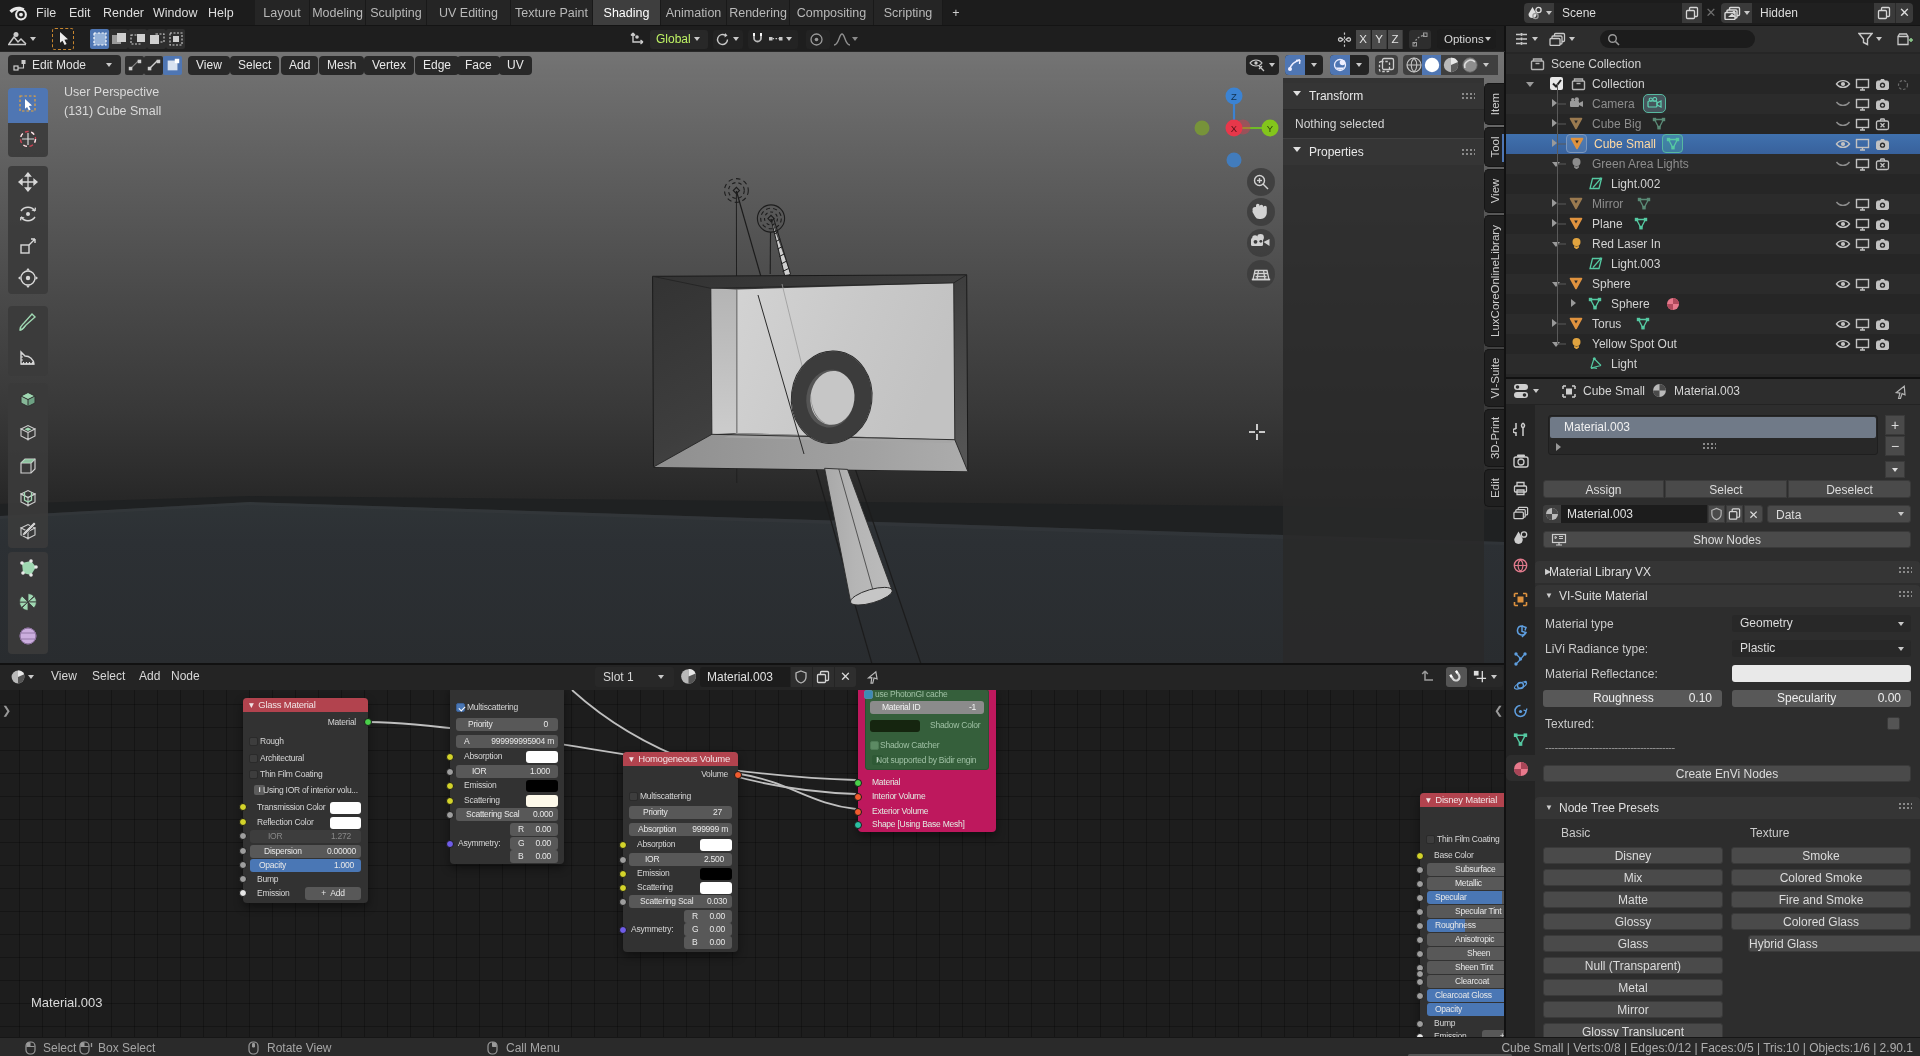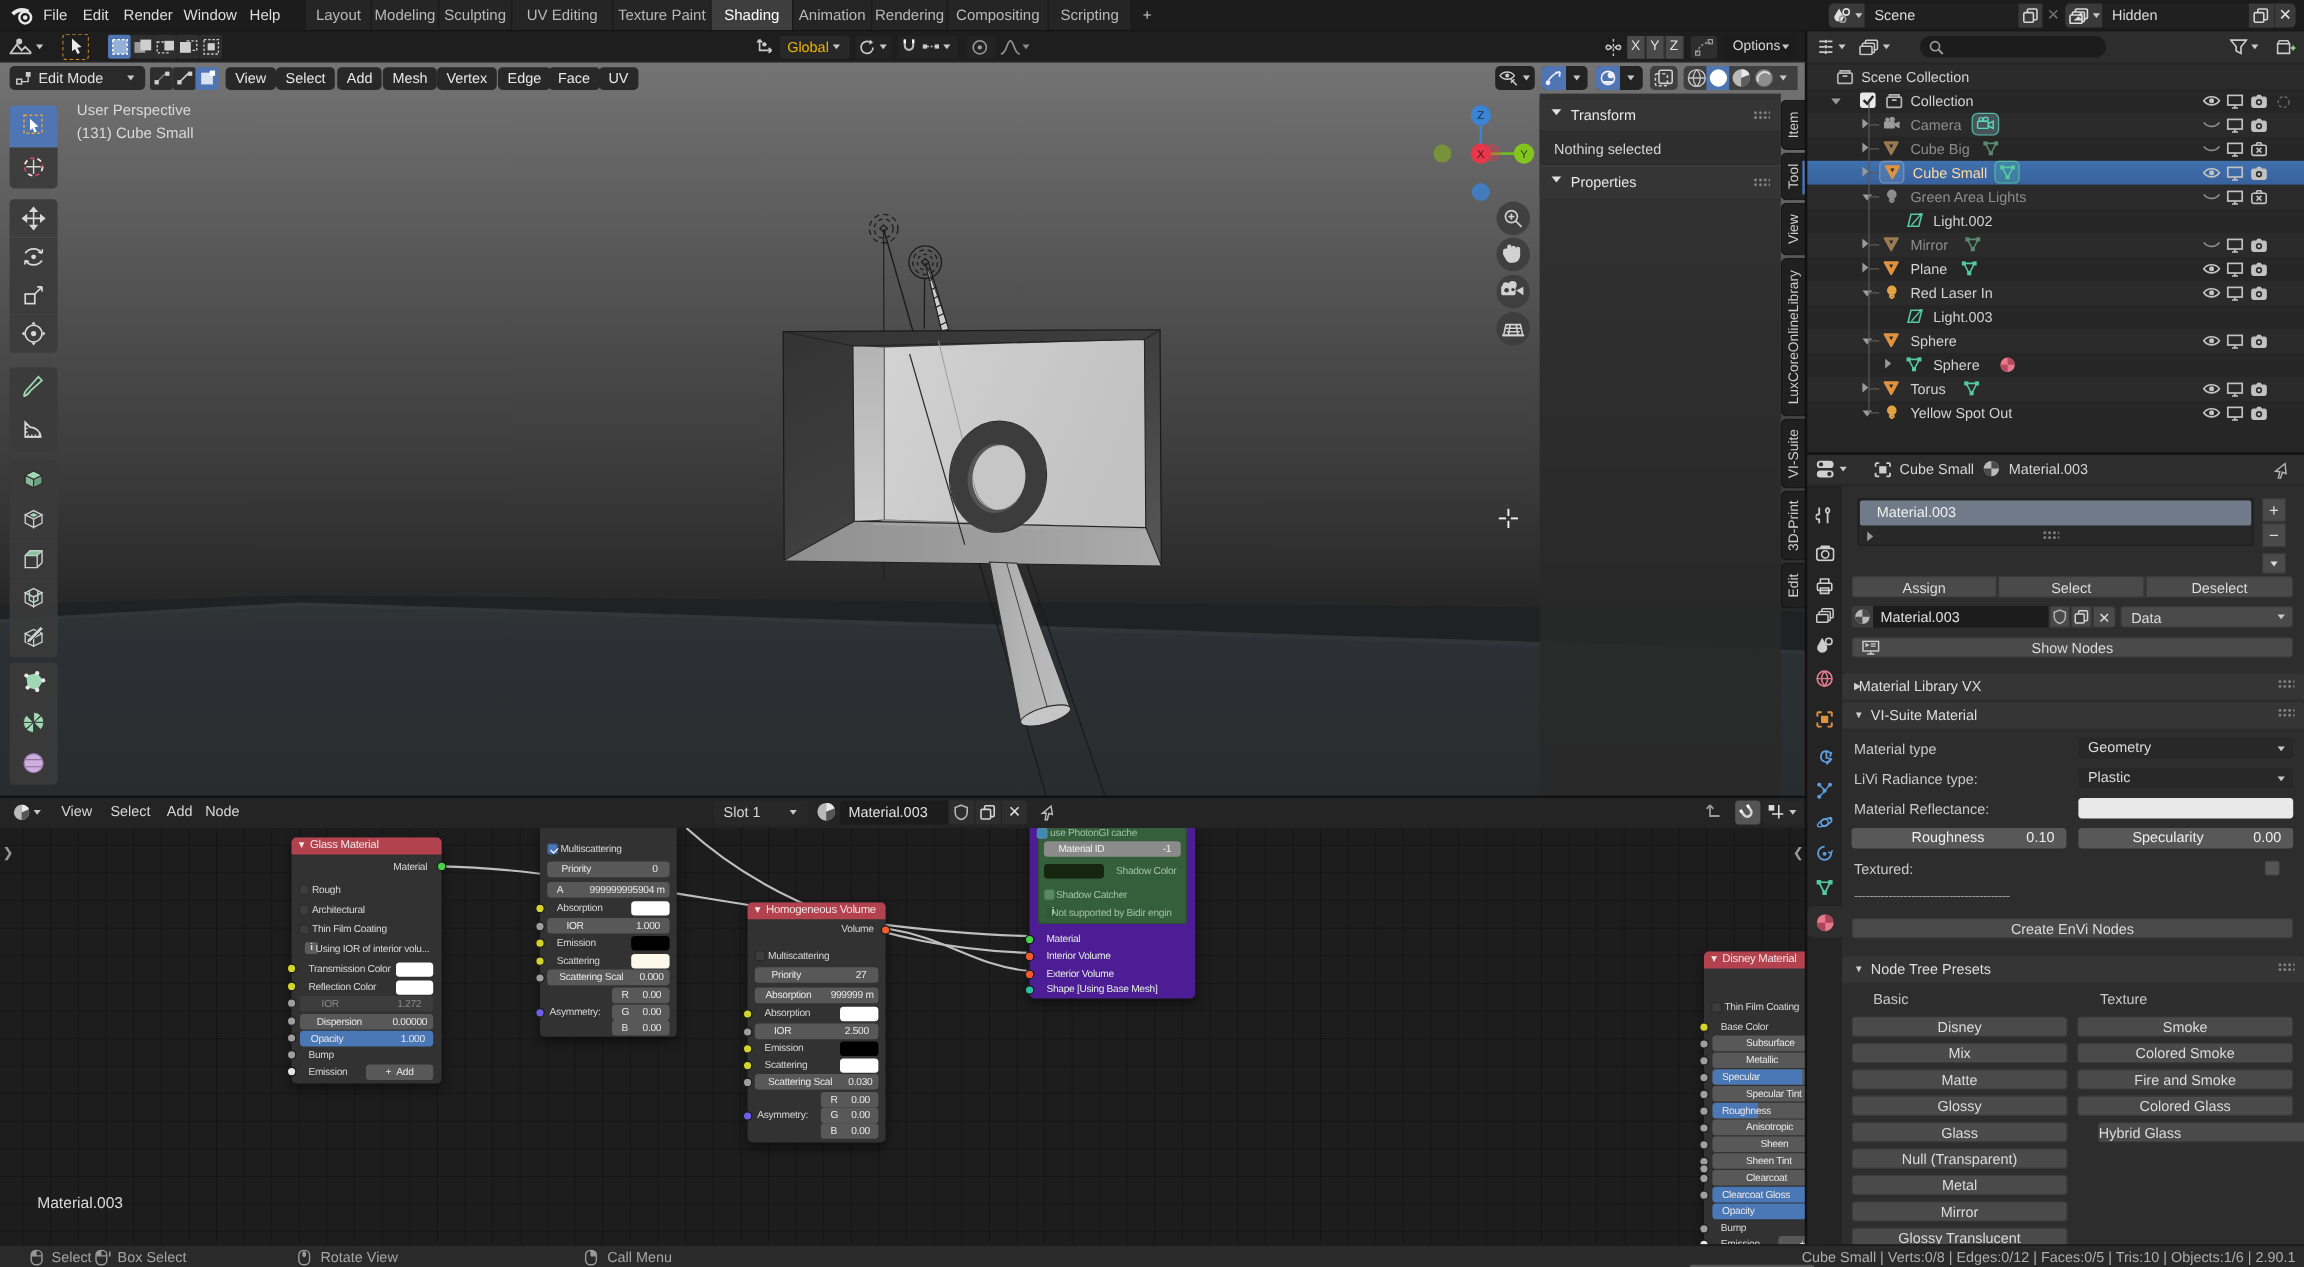--- a/index.html
+++ b/index.html
@@ -191,21 +191,21 @@
         <svg width="18" height="18" viewBox="0 0 18 18">
           <rect x="3" y="3" width="12" height="12" fill="none" stroke="#cfcfcf" stroke-width="1.1" stroke-dasharray="2 1.5"></rect>
           <rect x="6" y="6" width="6" height="6" fill="#cfcfcf"></rect>
         </svg>
       </div>
 
     <svg class="abs" style="left:630px;top:6px" width="16" height="14" viewBox="0 0 16 14">
         <path d="M3 1 V10 H13 M13 10 l-2.5-2 M13 10 l-2.5 2 M3 1 l-2 2.5 M3 1 l2 2.5" stroke="#c9c9c9" stroke-width="1.4" fill="none"></path>
         <circle cx="7" cy="5" r="1.8" fill="#c9c9c9"></circle>
       </svg>
-    <div class="abs" style="left:650px;top:4px;width:58px;height:19px;background:#282828;border-radius:3px;color:#eab308;font-size:12px;line-height:19px;padding-left:6px">Global</div>
+    <div class="abs" style="left:650px;top:4px;width:58px;height:19px;background:#282828;border-radius:3px;color:#bef264;font-size:12px;line-height:19px;padding-left:6px">Global</div>
     <div class="abs chev" style="left:694px;top:11px"></div>
     <div class="abs" style="left:713px;top:4px;width:30px;height:19px;background:#232323;border-radius:3px"></div>
     <svg class="abs" style="left:715px;top:6px" width="15" height="15" viewBox="0 0 15 15">
         <path d="M12.5 7.5 a5 5 0 1 1 -2-4" fill="none" stroke="#c9c9c9" stroke-width="1.4"></path>
         <path d="M10 1 l2.5 2.5 L9.5 5.5" fill="#c9c9c9"></path>
       </svg>
     <div class="abs chev" style="left:733px;top:11px"></div>
     <div class="abs" style="left:748px;top:4px;width:50px;height:19px;background:#232323;border-radius:3px"></div>
     <svg class="abs" style="left:751px;top:6px" width="13" height="14" viewBox="0 0 13 14">
         <path d="M3 1 V6 a3.5 3.5 0 0 0 7 0 V1" fill="none" stroke="#b9b9b9" stroke-width="1.8"></path>
@@ -847,21 +847,21 @@
         </div>
       <div class="nsock" style="left:-4px;top:174px;background:#6f5ce8"></div>
       <div class="nrow" style="top:184px">
           <span class="npill" style="left:61px;width:48px">
             <span style="position:absolute;left:8px">B</span>
             <span style="position:absolute;right:7px">0.00</span>
           </span>
         </div>
     </div>
 
-    <div class="node abs" style="left:858px;top:22px;width:138px;height:146px;background:#4c1d95">
+    <div class="node abs" style="left:858px;top:22px;width:138px;height:146px;background:#be185d">
       <div class="abs" style="left:7px;top:3px;width:124px;height:81px;background:#355f3b;border:1px solid #2c5232;border-radius:3px"></div>
       <div class="nrow" style="top:2px">
           <span class="ncheck" style="background:#3d8bb5;border-color:#58a"></span>
           <span class="lbl" style="color:#9fc0a4">use PhotonGI cache</span>
         </div>
       <div class="nrow" style="top:15px">
           <span class="npill" style="left:12px;width:114px;background:#8b8b8b;color:#f2f2f2">
             <span style="position:absolute;left:12px">Material ID</span>
             <span style="position:absolute;right:8px">-1</span>
           </span>
@@ -1383,20 +1383,28 @@
           <svg class="abs" style="left:349px;top:4px" width="15" height="13" viewBox="0 0 15 13">
             <rect x="1.5" y="1.5" width="12" height="8" fill="none" stroke="#c2c2c2" stroke-width="1.4"></rect>
             <path d="M5 12 h5 M7.5 9.5 v2.5" stroke="#c2c2c2" stroke-width="1.4"></path>
           </svg>
           <svg class="abs" style="left:369px;top:4px" width="15" height="13" viewBox="0 0 15 13">
             <rect x="1.5" y="3" width="12" height="8.5" rx="1.5" fill="#c2c2c2" stroke="#c2c2c2" stroke-width="1"></rect>
             <path d="M5 3 L6 1 h3 L10 3" fill="#c2c2c2"></path>
             <circle cx="7.5" cy="7.2" r="2.6" fill="#2a2a2a"></circle>
             <circle cx="7.5" cy="7.2" r="1.2" fill="#c2c2c2"></circle>
           </svg>
+        </div>
+      <div class="abs" style="left:0;top:300px;width:414px;height:20px;background:#2b2b2b;">
+          <svg class="abs" style="left:83px;top:3px" width="14" height="13" viewBox="0 0 14 13">
+            <path d="M5 1.5 L12 8.5 M5 1.5 L2 11 M12 8.5 L2 11" fill="none" stroke="#55c9a2" stroke-width="1.2"></path>
+            <circle cx="5.3" cy="1.8" r="1.5" fill="#55c9a2"></circle>
+            <path d="M8 11.5 a4 1.6 0 0 0 -6 0" fill="none" stroke="#55c9a2" stroke-width="1.2"></path>
+          </svg>
+          <span class="abs" style="left:105px;top:3px;color:#d2d2d2">Light</span>
         </div>
       <svg class="abs" style="left:0;top:0" width="414" height="324" viewBox="0 0 414 324">
           <g stroke="#5a5a5a" stroke-width="1">
             <line x1="51.5" y1="30" x2="51.5" y2="290"></line>
             <line x1="51.5" y1="50" x2="60" y2="50"></line>
             <line x1="51.5" y1="70" x2="60" y2="70"></line>
             <line x1="51.5" y1="90" x2="60" y2="90"></line>
             <line x1="51.5" y1="110" x2="60" y2="110"></line>
             <line x1="51.5" y1="150" x2="60" y2="150"></line>
             <line x1="51.5" y1="170" x2="60" y2="170"></line>

